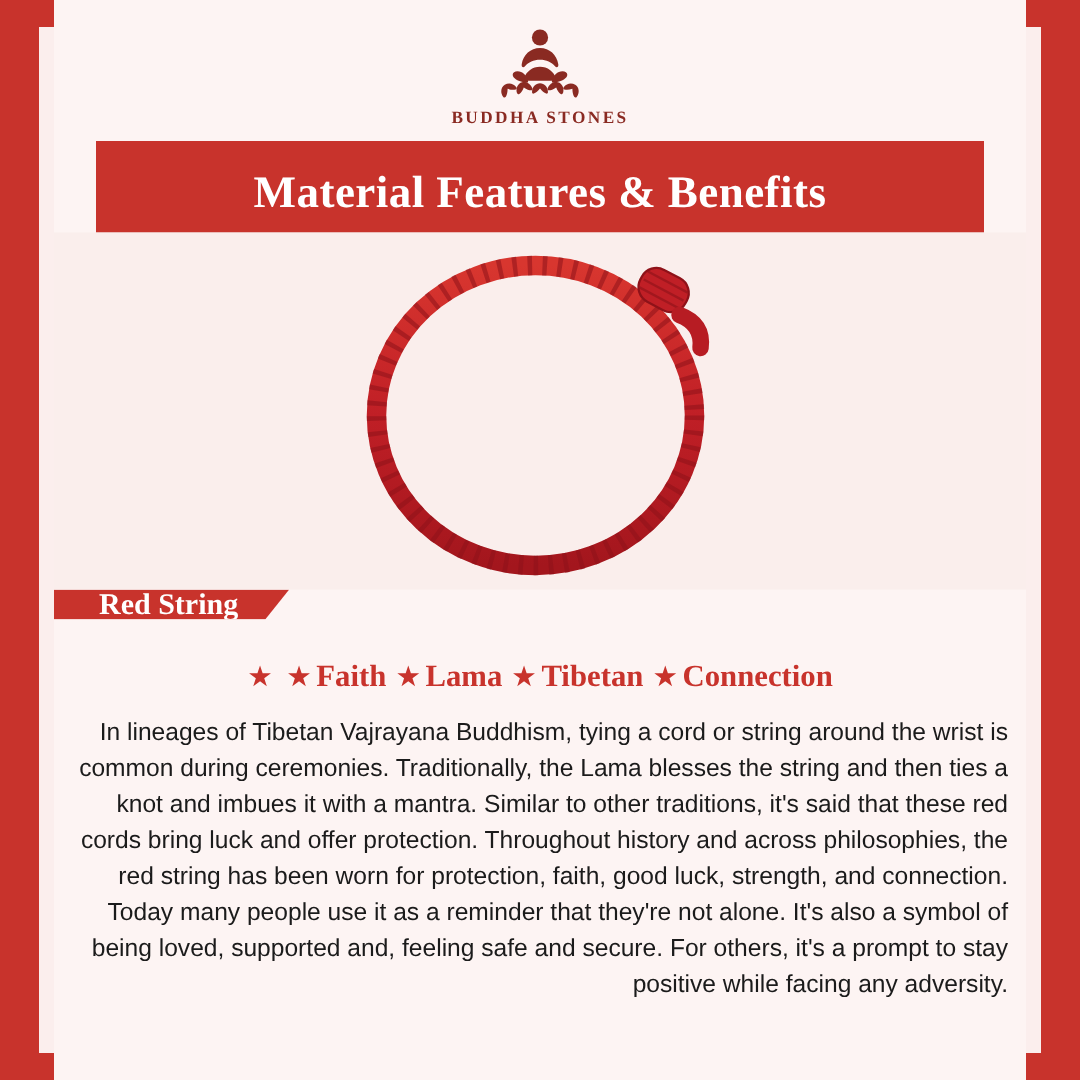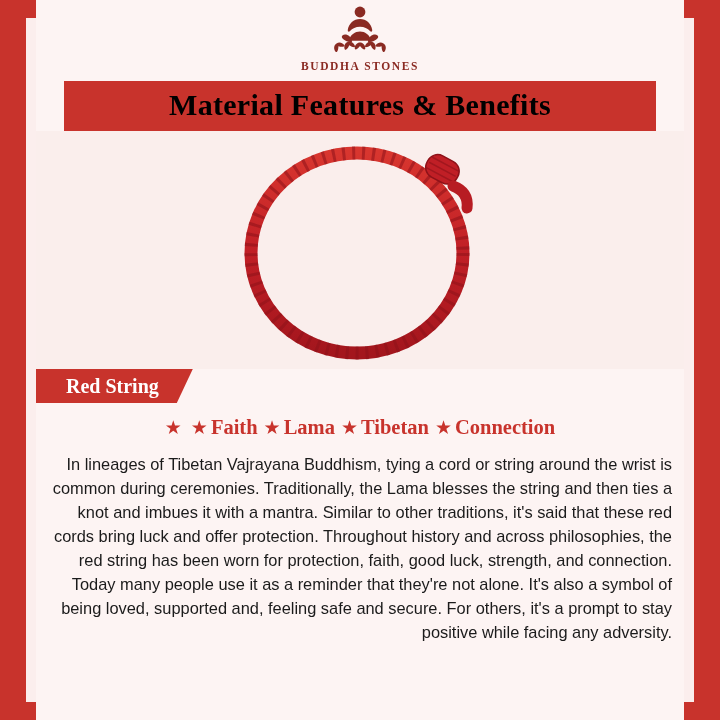--- a/index.html
+++ b/index.html
@@ -43,47 +43,47 @@
   .notch.br { right: 0; bottom: 0; width: 60px; height: 18px; }
 
   .content {
     position: absolute;
     left: 36px; right: 36px; top: 0; bottom: 0;
     background: #fdf4f3;
   }
 
   
   .logo-wrap {
-    padding-top: 1px;
+    padding-top: 14px;
     display: flex;
     flex-direction: column;
     align-items: center;
     text-align: center;
   }
   .logo-mark { line-height: 0; }
   .logo-text {
     margin-top: 5px;
     font-size: 11.5px;
     letter-spacing: 1.6px;
     color: #8a2a22;
     font-family: "Liberation Serif", serif;
     font-weight: 700;
   }
 
   
   .title-banner {
     margin: 9px 28px 0 28px;
     background: #c8332c;
-    color: #000000;
+    color: #ffffff;
     text-align: center;
     font-family: "Liberation Serif", serif;
     font-weight: 700;
     font-size: 30px;
     letter-spacing: .3px;
-    padding: 7px 0 9px 0;
+    padding: 18px 0 9px 0;
     box-shadow: 0 2px 0 rgba(0,0,0,.05);
   }
 
   
   .hero {
     position: relative;
     height: 238px;
     background: #faeeec;
     display: flex;
     align-items: center;
@@ -91,21 +91,21 @@
   }
 
   
   .label-tab-row {
     position: relative;
     height: 34px;
   }
   .label-tab {
     position: absolute;
     left: 0; top: 0;
-    height: 34px;
+    height: 20px;
     background: #c8332c;
     color: #fff;
     font-family: "Liberation Serif", serif;
     font-weight: 700;
     font-size: 20px;
     display: flex;
     align-items: center;
     padding: 0 34px 0 30px;
     clip-path: polygon(0 0, 100% 0, calc(100% - 16px) 100%, 0 100%);
   }

